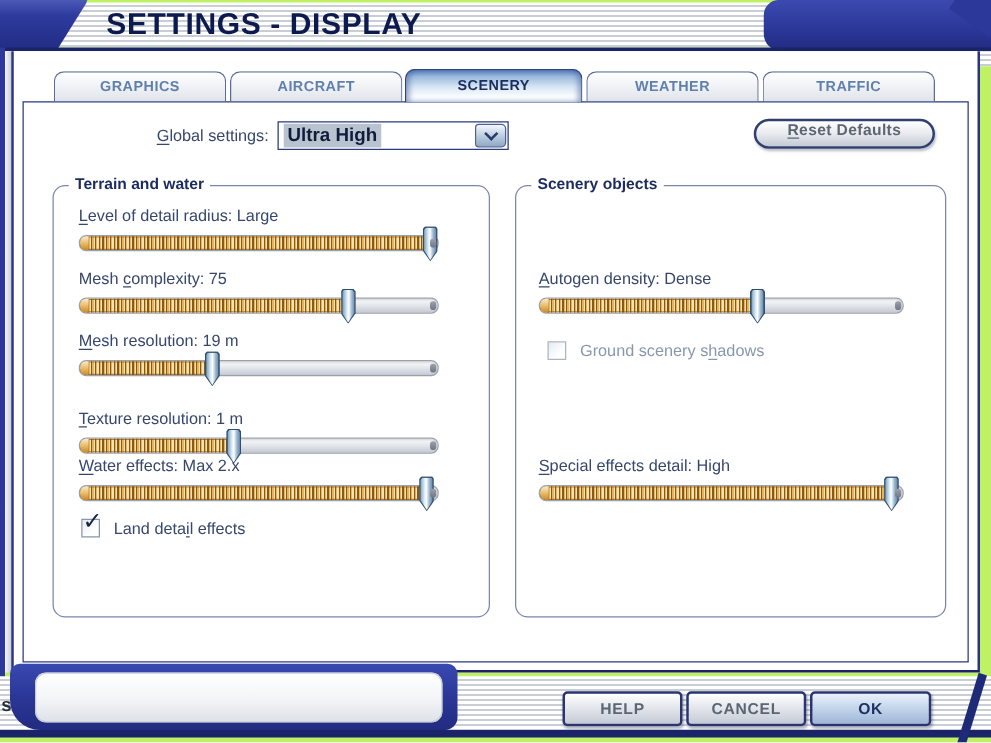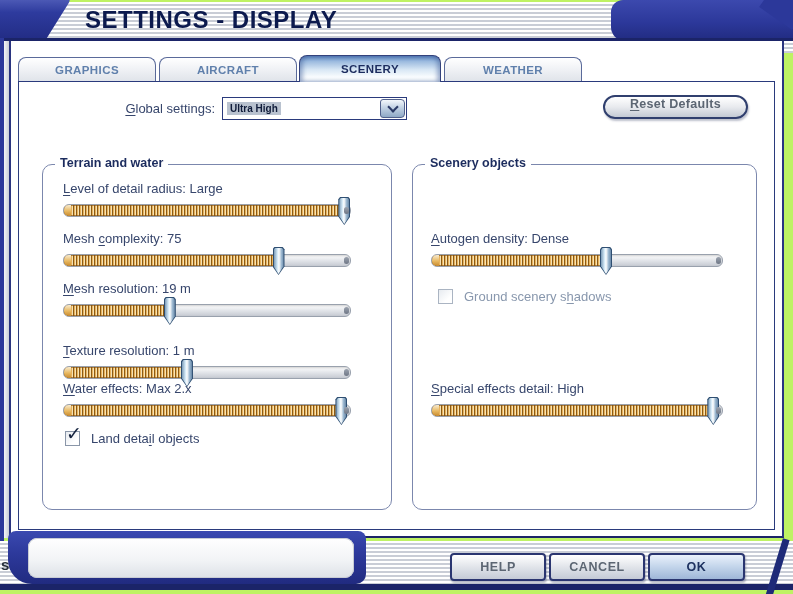--- a/index.html
+++ b/index.html
@@ -40,42 +40,42 @@
   .dialog{
     position:absolute;left:9px;top:41px;width:775px;height:497px;background:#ffffff;
     border-left:2px solid #2a3480;border-right:2px solid #2a3480;border-bottom:2px solid #1b2468;
   }
   
   .tab{
     position:absolute;height:24px;top:57px;width:138px;
     border:1px solid #5a6a9a;border-bottom:none;border-radius:8px 8px 0 0;
     background:linear-gradient(180deg,#ffffff 0%,#eef0f4 55%,#e0e4ea 100%);
     display:flex;align-items:center;justify-content:center;
-    font-size:11.5px;font-weight:bold;letter-spacing:.4px;color:#6080ac;z-index:3;cursor:pointer;
+    font-size:11.5px;font-weight:bold;letter-spacing:.4px;color:#6080ac;z-index:3;cursor:pointer;margin-left:25px;
   }
   .tab.active{
     top:55px;height:27px;z-index:5;border:1px solid #33427c;border-bottom:none;color:#1c2c5e;
     background:linear-gradient(180deg,#5f87c0 0%,#9ab9de 20%,#d7e6f4 52%,#f6fafd 78%,#ffffff 100%);
     box-shadow:inset 3px 0 4px rgba(60,90,150,.45), inset -3px 0 4px rgba(60,90,150,.45);
   }
   .content-panel{
     position:absolute;left:18px;top:81px;width:757px;height:449px;
     border:1px solid #2a3a7c;background:#ffffff;z-index:2;
   }
   
   .global-label{
     position:absolute;left:60px;top:101px;width:155px;text-align:right;
     font-size:13px;color:#37466c;z-index:4;
   }
   .combo{
     position:absolute;left:222px;top:97px;width:185px;height:23px;background:#ffffff;
     border:1px solid #2a3a7c;z-index:4;display:flex;align-items:center;padding-left:4px;cursor:pointer;
   }
   .combo .sel{
-    font-size:10px;font-weight:bold;color:#101c3a;background:#b9c2cf;padding:1px 3px;
+    font-size:15px;font-weight:bold;color:#101c3a;background:#b9c2cf;padding:1px 3px;
   }
   .combo-btn{
     position:absolute;right:1px;top:1px;width:25px;height:19px;
     background:linear-gradient(180deg,#f4f8fc 0%,#c2d2e4 45%,#8fa9c6 100%);
     border:1px solid #51618c;border-radius:3px 4px 4px 3px;
     display:flex;align-items:center;justify-content:center;cursor:pointer;
   }
   .chev{width:8px;height:8px;border-left:2px solid #2a3a66;border-bottom:2px solid #2a3a66;
     transform:rotate(-45deg);margin-top:-4px;}
   .reset-btn{
@@ -83,21 +83,20 @@
     border:2px solid #303f6e;border-radius:12px;
     background:linear-gradient(180deg,#ffffff 0%,#e8eaee 50%,#c4cad4 100%);
     font-size:12.5px;font-weight:bold;color:#5c6673;letter-spacing:.3px;
     display:flex;align-items:flex-start;justify-content:center;cursor:pointer;
     box-shadow:1px 2px 2px rgba(40,50,90,.3);
   }
   
   .group{
     position:absolute;top:148px;height:346px;border:1px solid #7b87ad;border-radius:10px;z-index:4;
     background:#ffffff;
-    margin-top:16px;
   }
   .group.terrain{left:42px;width:350px;}
   .group.scenery{left:412px;width:345px;}
   .legend{
     position:absolute;top:-9px;left:12px;background:#ffffff;padding:0 5px;
     font-size:12.5px;font-weight:bold;color:#1c2c5e;
   }
   
   .slider-row{position:absolute;}
   .slider-label{font-size:13px;color:#37466c;height:15px;white-space:nowrap;}
@@ -189,20 +188,21 @@
   <div class="band-under stripes"></div>
   <div class="left-navy-strip"></div>
   <div class="left-silver-strip"></div>
 
   <div class="dialog"></div>
 
   <div class="tab" style="left:18px">GRAPHICS</div>
   <div class="tab" style="left:159px">AIRCRAFT</div>
   <div class="tab active" style="left:299px;width:142px">SCENERY</div>
   <div class="tab" style="left:444px">WEATHER</div>
+  <div class="tab" style="left:585px">TRAFFIC</div>
 
   <div class="content-panel"></div>
 
   <div class="global-label">
     <span></span><span class="u">G</span><span>lobal settings:</span>
   </div>
   <div class="combo">
     <span class="sel">Ultra High</span>
     <span class="combo-btn">
       <span class="chev"></span>
@@ -268,21 +268,21 @@
           <div class="thumb"></div>
         </div>
       </div>
     </div>
 
     <div class="checkrow" style="left:22px;top:266px">
       <span class="checkbox">
         <span class="mark">✓</span>
       </span>
       <span class="cb-label">
-        <span>Land deta</span><span class="u">i</span><span>l objects</span>
+        <span>Land deta</span><span class="u">i</span><span>l effects</span>
       </span>
     </div>
   </div>
 
   <div class="group scenery">
     <div class="legend">Scenery objects</div>
 
 
     <div class="slider-row" style="left:18px;top:66px;width:292px">
       <div class="slider-label">

